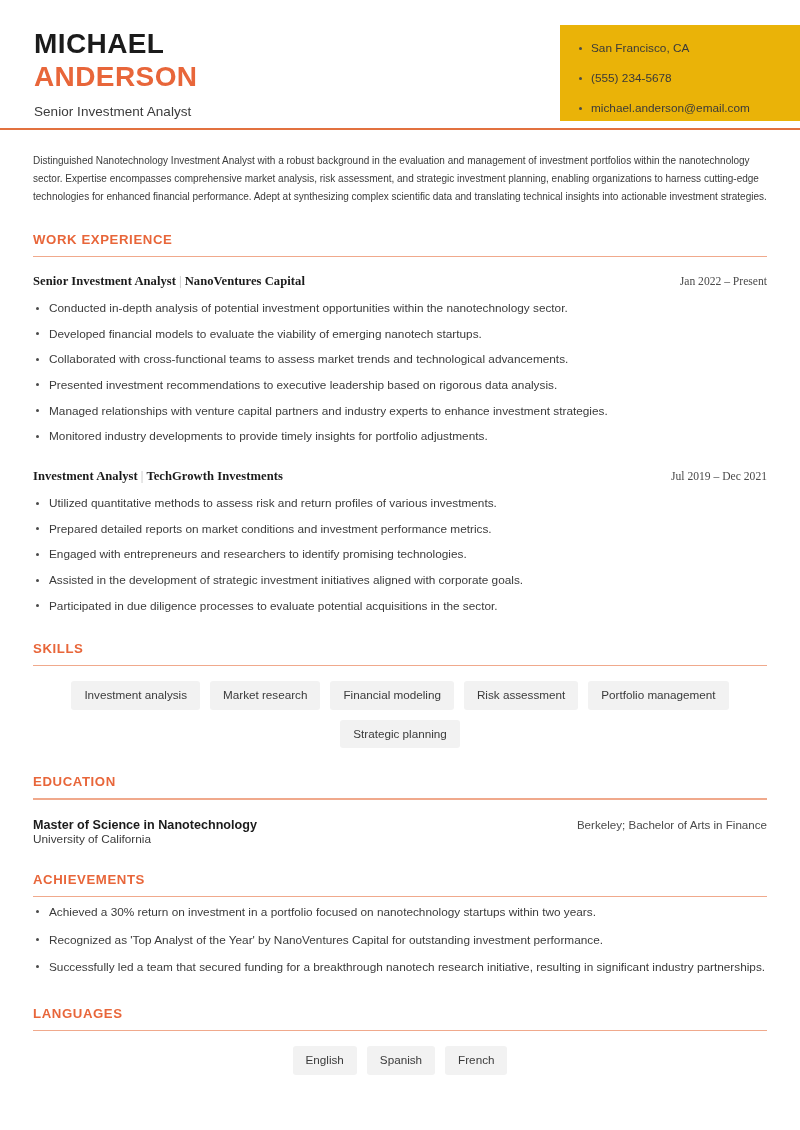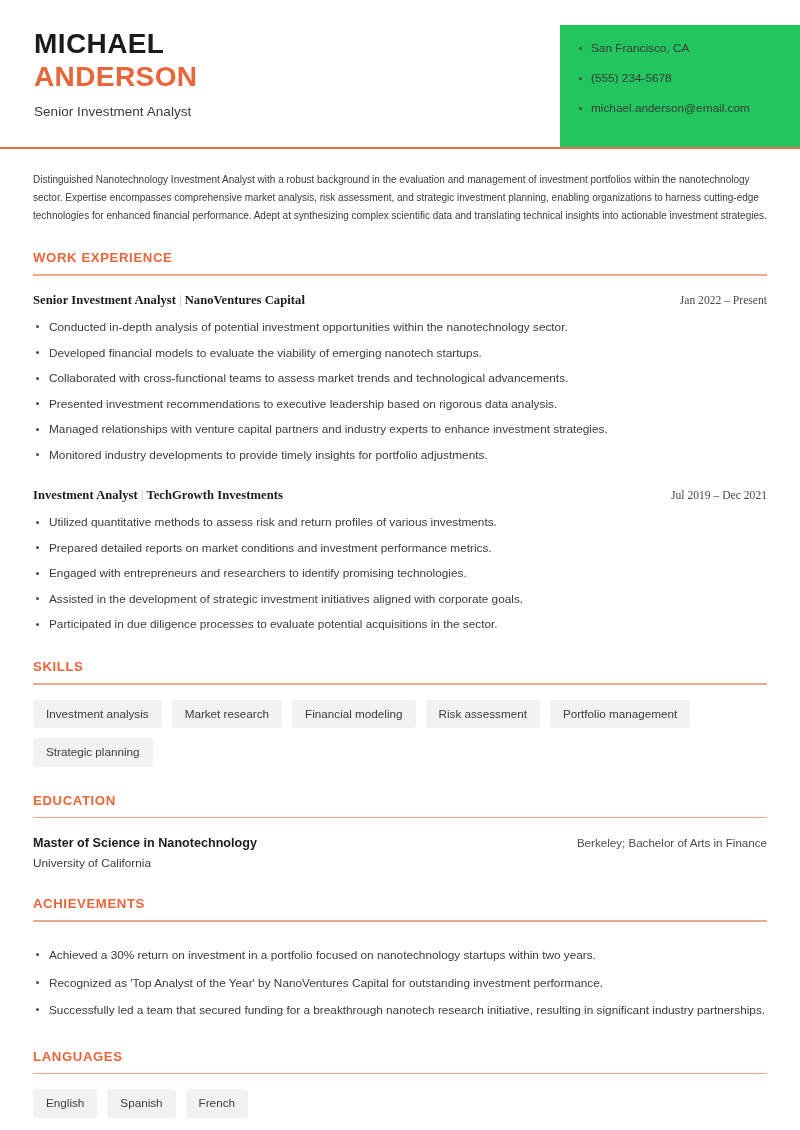--- a/index.html
+++ b/index.html
@@ -60,22 +60,22 @@
     margin-top: 10px;
     font-size: 13.5px;
     font-weight: 400;
     color: #3b3b3b;
     letter-spacing: 0.05px;
   }
 
   .contact-box {
     width: 240px;
     margin-top: 3px;
-    background: #22c55e;
-    padding: 16px 14px 30px 18px;
+    background: #eab308;
+    padding: 16px 14px 4px 18px;
     align-self: flex-start;
   }
 
   .contact-list {
     list-style: none;
   }
 
   .contact-list li {
     position: relative;
     padding-left: 13px;
@@ -191,20 +191,21 @@
     border-radius: 50%;
     background: #4a4a4a;
   }
 
   
   .tags {
     display: flex;
     flex-wrap: wrap;
     gap: 10px;
     margin-top: 15px;
+    justify-content: center;
   }
 
   .tag {
     background: #f2f2f2;
     border-radius: 3px;
     padding: 7px 13px 8px 13px;
     font-size: 11.7px;
     color: #3b3b3b;
     line-height: 1.15;
     white-space: nowrap;
@@ -226,27 +227,26 @@
   }
 
   .edu-right {
     font-size: 11.6px;
     color: #4a4a4a;
     white-space: nowrap;
     flex: 0 0 auto;
   }
 
   .edu-school {
-    margin-top: 6px;
     font-size: 11.8px;
     color: #3b3b3b;
   }
 
   
-  .ach-list { margin-top: 24px; }
+  .ach-list { margin-top: 6px; }
 
   .ach-list li {
     position: relative;
     padding-left: 16px;
     font-size: 11.8px;
     line-height: 1.58;
     color: #3b3b3b;
     margin-bottom: 9px;
     list-style: none;
   }

